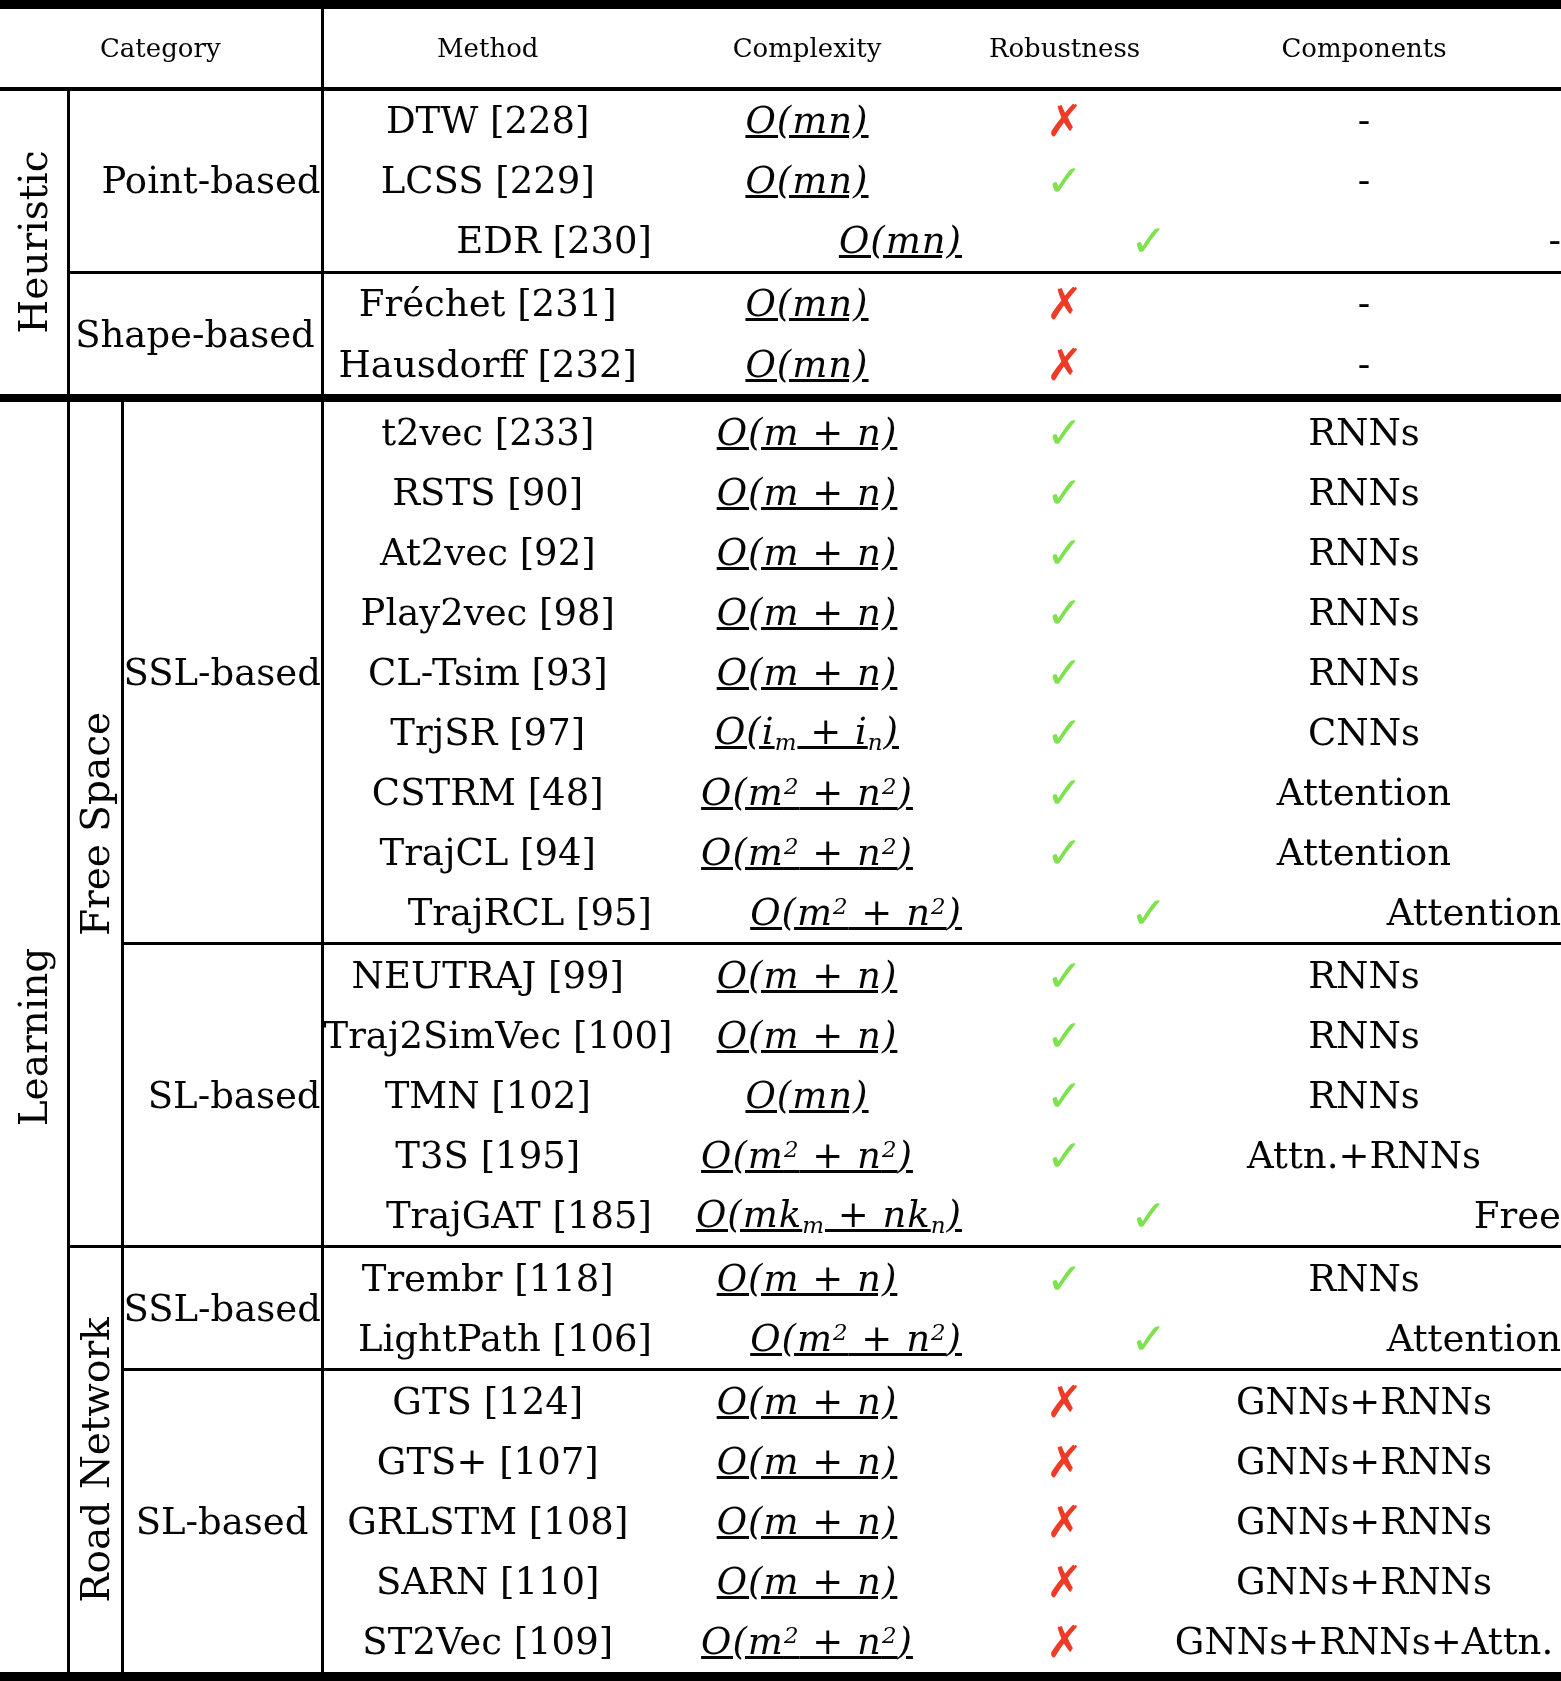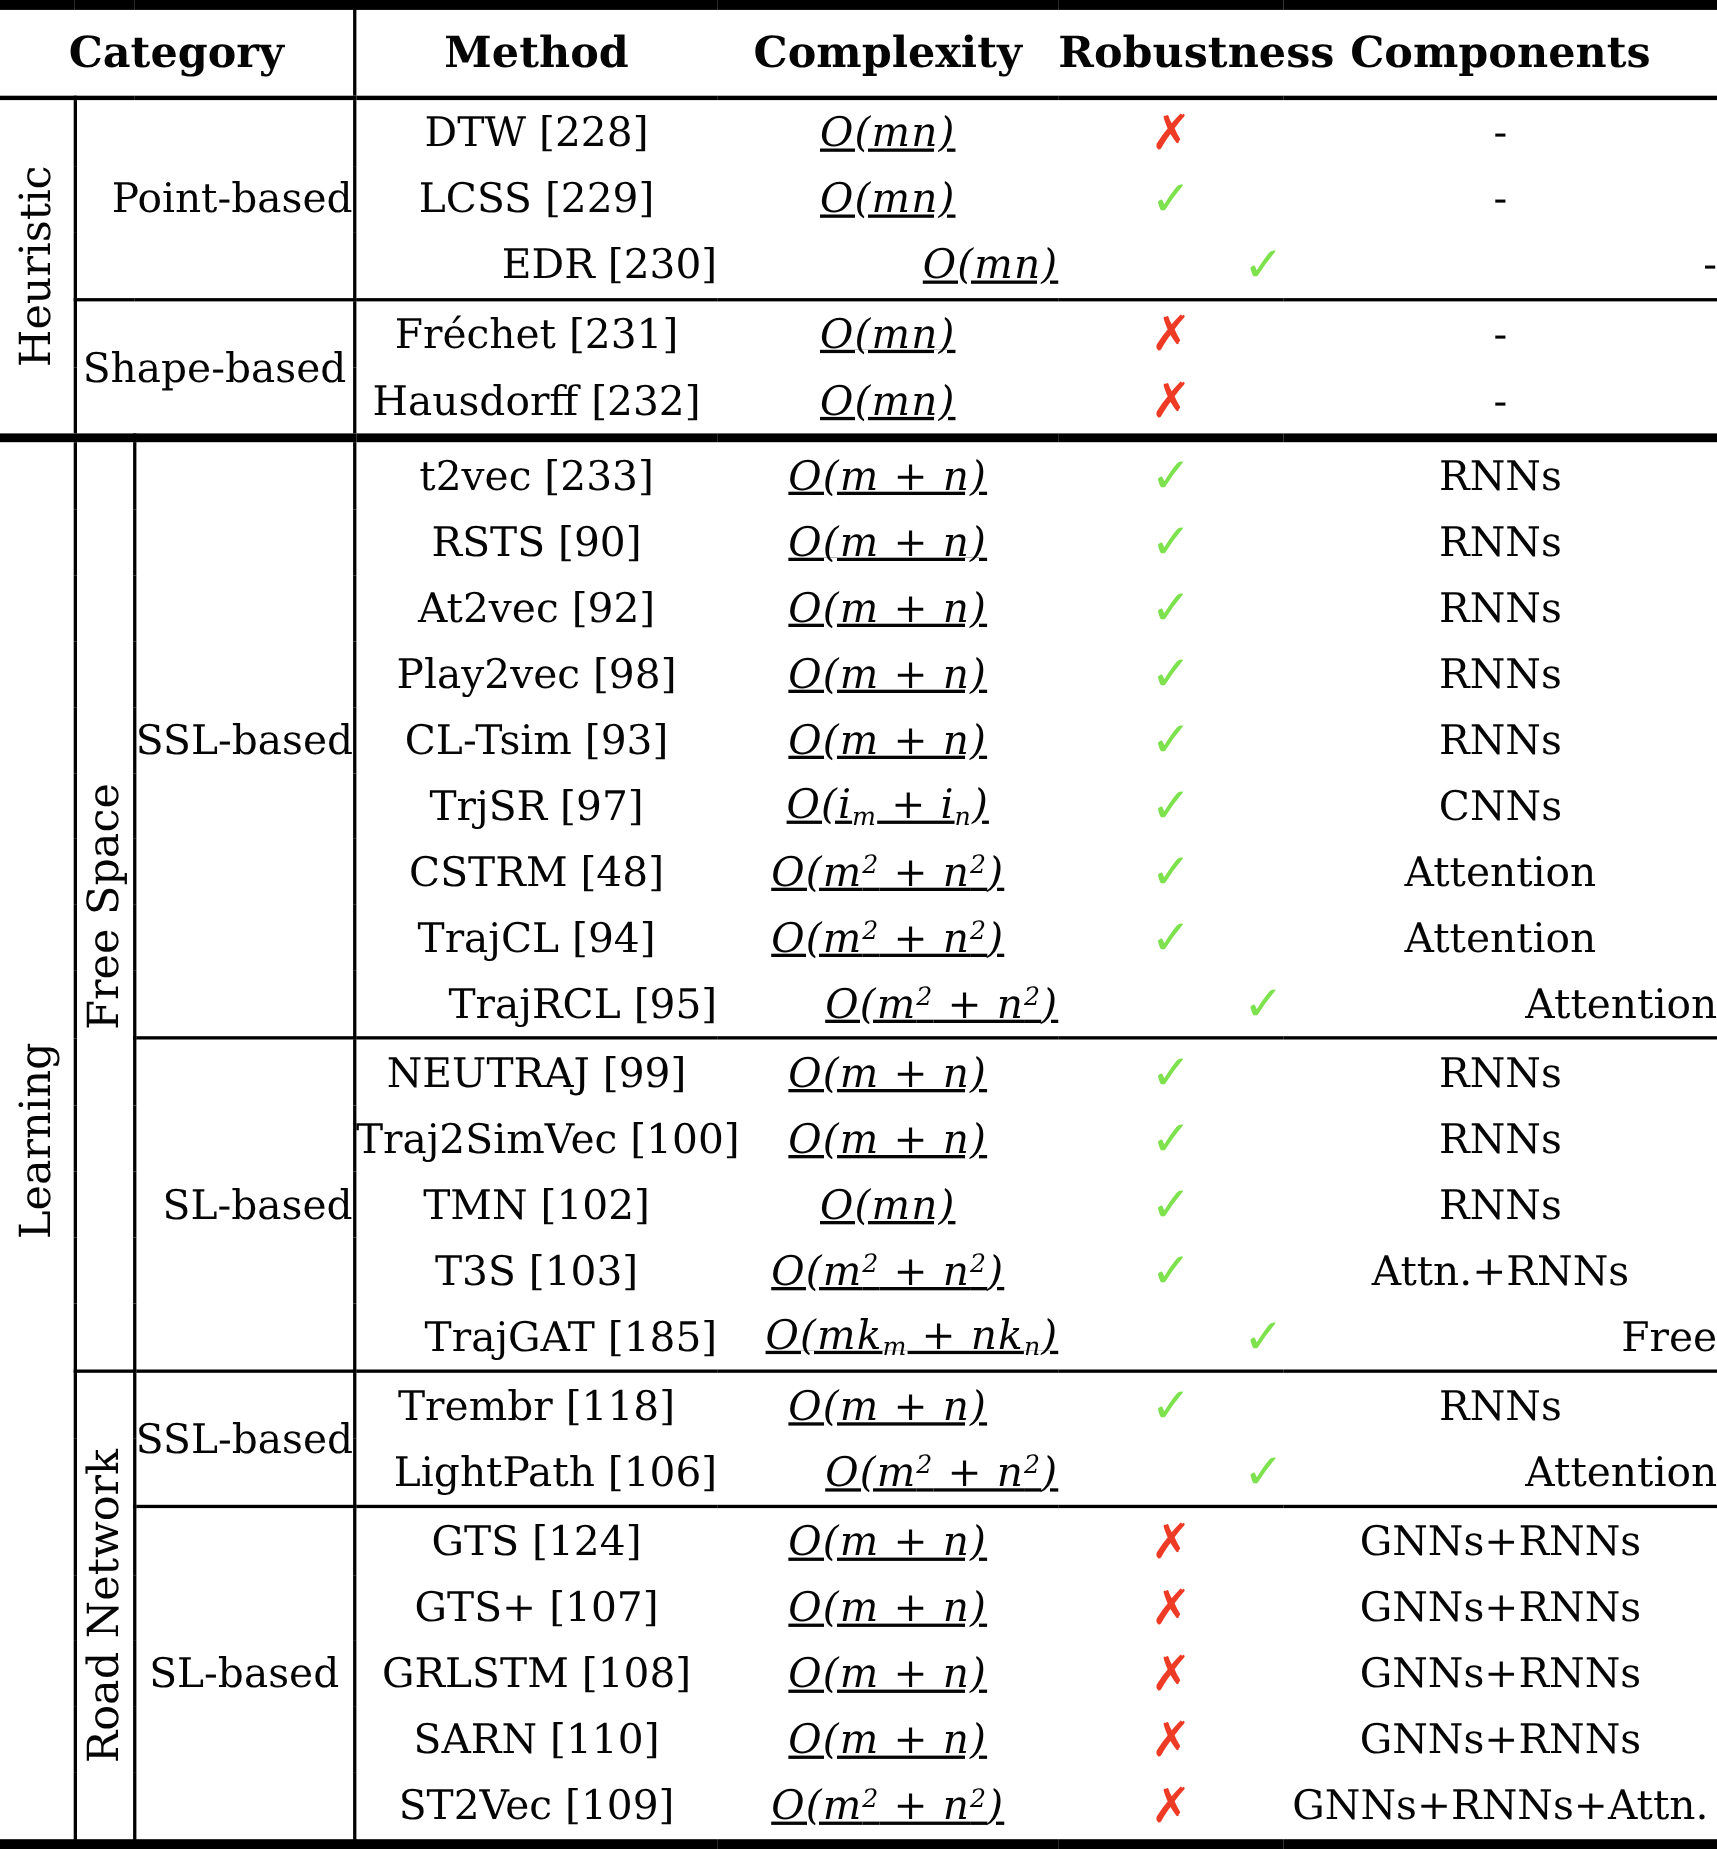--- a/index.html
+++ b/index.html
@@ -35,22 +35,22 @@
 
   th, td {
     padding: 0;
     text-align: center;
     vertical-align: middle;
     overflow: visible;
     white-space: nowrap;
   }
   thead tr { height: 84px; }
   thead th {
-    font-weight: bold;
-    font-size: 39px;
+    font-weight: normal;
+    font-size: 26px;
     border-bottom: 4px solid #000;
   }
   
   .b-r { border-right: 3px solid #000; }
   
   .hb { border-bottom: 3px solid #000; text-align: right; }
   
   .hb-thick { border-bottom: 8px solid #000; }
 
   td.rotc { position: relative; }
@@ -217,21 +217,21 @@
       <td class="c-mark" data-robust="yes">✓</td>
       <td class="c-comp">RNNs</td>
     </tr>
     <tr>
       <td class="c-method">TMN [102]</td>
       <td class="c-cplx">O(mn)</td>
       <td class="c-mark" data-robust="yes">✓</td>
       <td class="c-comp">RNNs</td>
     </tr>
     <tr>
-      <td class="c-method">T3S [103]</td>
+      <td class="c-method">T3S [195]</td>
       <td class="c-cplx">O(m<sup>2</sup> + n<sup>2</sup>)</td>
       <td class="c-mark" data-robust="yes">✓</td>
       <td class="c-comp">Attn.+RNNs</td>
     </tr>
     <tr>
       <td class="c-method hb">TrajGAT [185]</td>
       <td class="c-cplx hb">O(mk<sub>m</sub> + nk<sub>n</sub>)</td>
       <td class="c-mark hb" data-robust="yes">✓</td>
       <td class="c-comp hb">Free</td>
     </tr>

